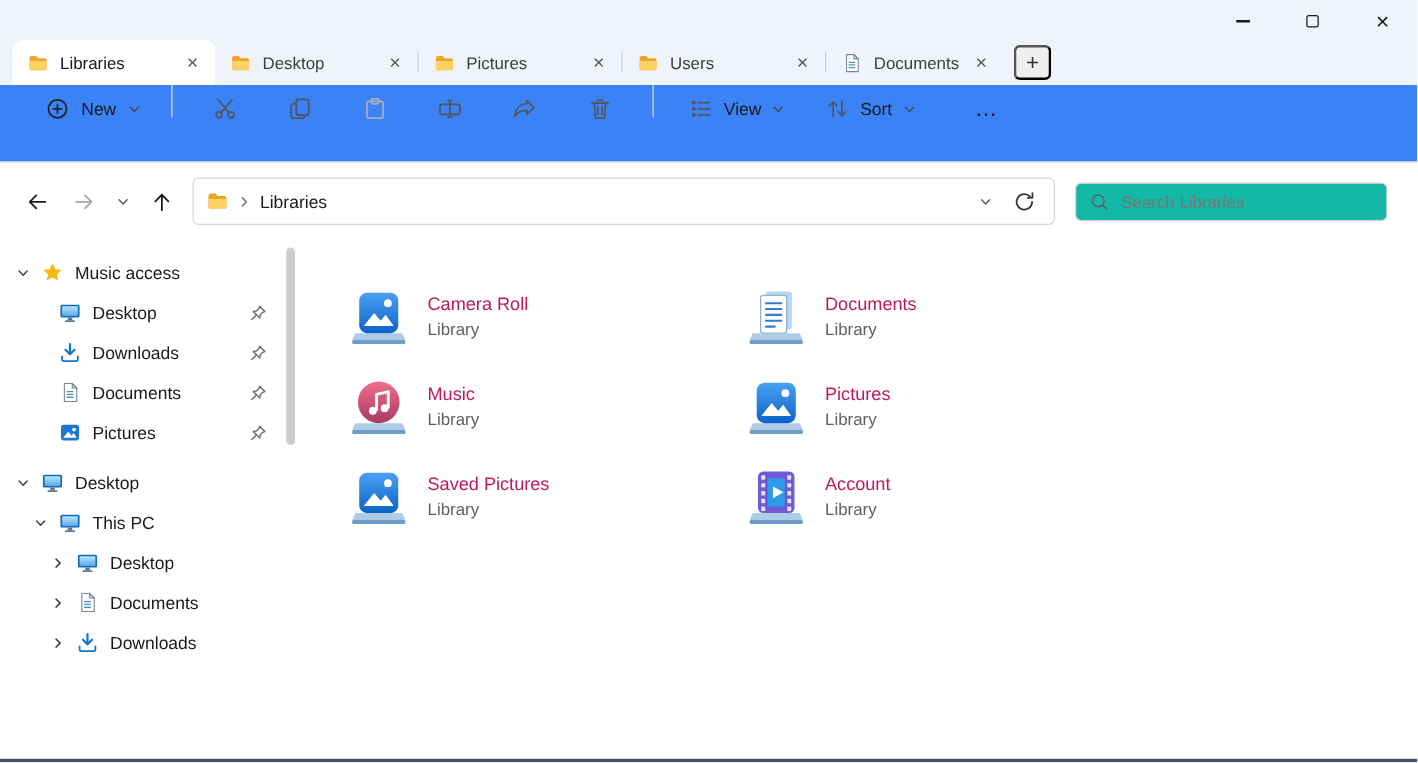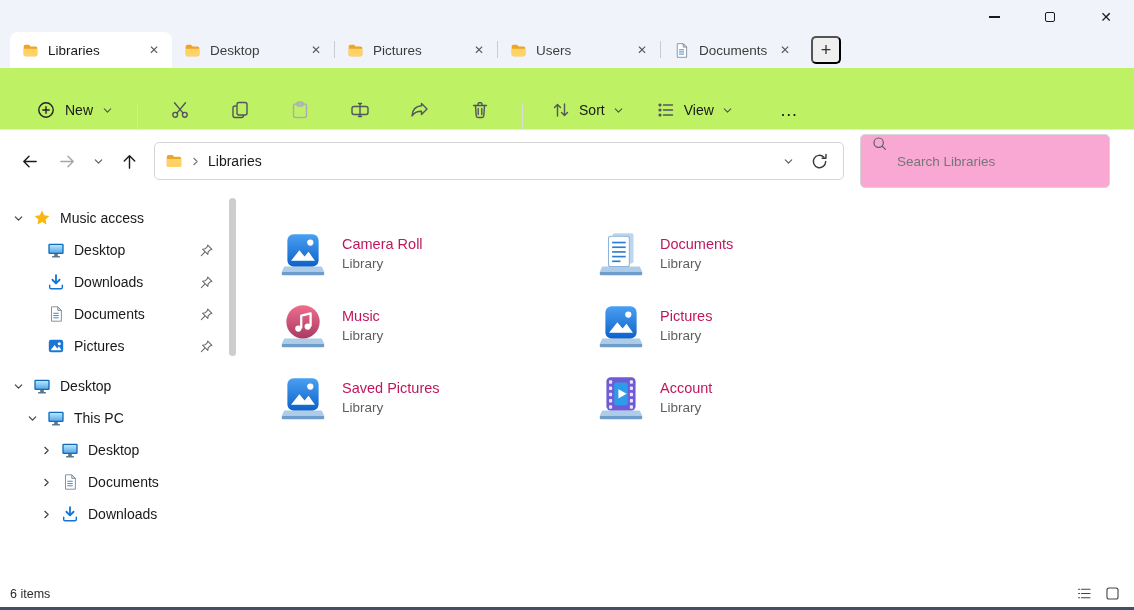--- a/index.html
+++ b/index.html
@@ -19,42 +19,42 @@
   .tab .tclose { width:20px; height:20px; display:flex; align-items:center; justify-content:center; font-size:12px; color:#5a5a5a; border-radius:4px; margin-left:6px; }
   .tab-sep { width:1px; height:17px; background:#c7ccd4; margin-bottom:10px; }
   .newtab-btn { width:30px; height:28px; margin:0 0 4px 8px; display:flex; align-items:center; justify-content:center; font-size:18px; color:#333; border-radius:5px; }
   .win-controls { position:absolute; top:0; right:0; display:flex; }
   .winctrl { width:56px; height:34px; display:flex; align-items:center; justify-content:center; }
   .min-shape { width:11px; height:1.4px; background:#1a1a1a; display:block; }
   .max-shape { width:10px; height:10px; border:1.2px solid #1a1a1a; border-radius:2px; display:block; }
   .winctrl.close-btn { font-size:14px; color:#1a1a1a; }
 
   
-  .toolbar { height:62px; background:#bef264; border-bottom:1px solid #e6e6e6; flex:0 0 auto; display:flex; align-items:flex-end; padding:0 0 0 24px; }
+  .toolbar { height:62px; background:#3b82f6; border-bottom:1px solid #e6e6e6; flex:0 0 auto; display:flex; align-items:flex-start; padding:0 0 0 24px; }
   .tb-new { display:flex; align-items:center; gap:9px; height:38px; padding:0 12px; border-radius:5px; font-size:14px; color:#191919; background:transparent; border:none; }
   .tb-sep { width:1px; height:26px; background:#dcdcdc; margin:0 12px; flex:0 0 auto; }
   .tb-iconbtn { width:44px; height:38px; display:flex; align-items:center; justify-content:center; border-radius:5px; margin:0 8px; background:transparent; border:none; }
   .tbi { width:20px; height:20px; display:block; }
   .tb-group { display:flex; align-items:center; gap:8px; height:38px; padding:0 12px; border-radius:5px; font-size:14px; color:#191919; background:transparent; border:none; margin:0 4px; }
   .tb-more { width:40px; height:38px; display:flex; align-items:center; justify-content:center; font-size:18px; color:#191919; border-radius:5px; margin-left:20px; background:transparent; border:none; }
   .dd { width:11px; height:11px; display:block; opacity:.85; }
 
   
   .navbar { height:62px; background:#fff; flex:0 0 auto; display:flex; align-items:center; padding-left:10px; }
   .nav-btn { width:38px; height:36px; display:flex; align-items:center; justify-content:center; border-radius:5px; background:transparent; border:none; }
   .nav-btn.small { width:24px; }
   .nvi { width:19px; height:19px; display:block; }
   .addressbar { flex:0 0 690px; height:38px; margin-left:6px; border:1px solid #d6d6d6; border-radius:5px; background:#fff; display:flex; align-items:center; padding:0 8px 0 10px; }
   .addressbar .aicon { width:18px; height:18px; flex:0 0 auto; }
   .addressbar .crumb-chev { width:11px; height:11px; margin:0 7px; opacity:.7; }
   .addressbar .crumb { font-size:14px; color:#191919; white-space:nowrap; }
   .addressbar .spacer { flex:1; }
   .addr-dd { width:30px; height:30px; display:flex; align-items:center; justify-content:center; border-radius:4px; background:transparent; border:none; }
   .addr-refresh { width:32px; height:30px; display:flex; align-items:center; justify-content:center; border-radius:4px; background:transparent; border:none; }
-  .searchbox { flex:0 0 250px; height:54px; margin-left:16px; border:1px solid #d6d6d6; border-radius:5px; display:flex; padding:0 10px; gap:9px; background:#f9a8d4; }
+  .searchbox { flex:0 0 250px; height:31px; margin-left:16px; border:1px solid #d6d6d6; border-radius:5px; display:flex; align-items:center; padding:0 10px; gap:9px; background:#14b8a6; }
   .searchbox svg { flex:0 0 auto; }
   .searchbox input { border:none; outline:none; flex:1; min-width:0; font-size:13.5px; font-family:"Liberation Sans",sans-serif; color:#191919; background:transparent; }
   .searchbox input::placeholder { color:#767676; }
 
   
   .bodyarea { flex:1; min-height:0; display:flex; background:#fff; }
   .sidebar { flex:0 0 226px; padding-top:10px; overflow:hidden; }
   .side-row { height:32px; display:flex; align-items:center; font-size:14px; color:#191919; }
   .side-row.sect-gap { margin-top:8px; }
   .lvl0 { padding-left:10px; }
@@ -326,40 +326,40 @@
             <path d="M3.5 5.5h13"></path>
             <path d="M8 5.5V4a1.2 1.2 0 0 1 1.2-1.2h1.6A1.2 1.2 0 0 1 12 4v1.5"></path>
             <path d="M5.5 5.5l.7 10.3a1.8 1.8 0 0 0 1.8 1.7h4a1.8 1.8 0 0 0 1.8-1.7l.7-10.3"></path>
             <path d="M8.2 8.5v6M11.8 8.5v6"></path>
           </g>
         </svg>
     </button>
     <div class="tb-sep"></div>
     <button class="tb-group">
       <svg class="tbi" viewBox="0 0 20 20">
-          <g fill="none" stroke="#50555e" stroke-width="1.4" stroke-linecap="round" stroke-linejoin="round">
-            <path d="M6.5 16V4.5M3.5 7.5l3-3 3 3"></path>
-            <path d="M13.5 4v11.5M10.5 12.5l3 3 3-3"></path>
-          </g>
-        </svg>
-      <span>Sort</span>
-      <svg class="dd">
-          <use href="#chev-down"></use>
-        </svg>
-    </button>
-    <button class="tb-group">
-      <svg class="tbi" viewBox="0 0 20 20">
           <g stroke="#50555e" stroke-width="1.4" stroke-linecap="round" fill="#50555e">
             <circle cx="4" cy="5" r="0.9"></circle>
             <circle cx="4" cy="10" r="0.9"></circle>
             <circle cx="4" cy="15" r="0.9"></circle>
             <path d="M7.5 5h9M7.5 10h9M7.5 15h9" fill="none"></path>
           </g>
         </svg>
       <span>View</span>
+      <svg class="dd">
+          <use href="#chev-down"></use>
+        </svg>
+    </button>
+    <button class="tb-group">
+      <svg class="tbi" viewBox="0 0 20 20">
+          <g fill="none" stroke="#50555e" stroke-width="1.4" stroke-linecap="round" stroke-linejoin="round">
+            <path d="M6.5 16V4.5M3.5 7.5l3-3 3 3"></path>
+            <path d="M13.5 4v11.5M10.5 12.5l3 3 3-3"></path>
+          </g>
+        </svg>
+      <span>Sort</span>
       <svg class="dd">
           <use href="#chev-down"></use>
         </svg>
     </button>
     <button class="tb-more">…</button>
   </div>
 
   <div class="navbar">
     <button class="nav-btn">
       <svg class="nvi" viewBox="0 0 20 20">
@@ -580,31 +580,14 @@
             <use href="#lib-videos"></use>
           </svg>
         <div class="tile-text">
           <div class="tile-name">Account</div>
           <div class="tile-type">Library</div>
         </div>
       </div>
     </main>
   </div>
 
-  <div class="statusbar">
-    <span>6 items</span>
-    <span class="sb-spacer"></span>
-    <button class="sb-viewbtn">
-      <svg viewBox="0 0 20 20">
-          <g stroke="#444" stroke-width="1.3" fill="none" stroke-linecap="round">
-            <path d="M6.5 5h10M6.5 10h10M6.5 15h10"></path>
-            <path d="M3 5h1.3M3 10h1.3M3 15h1.3"></path>
-          </g>
-        </svg>
-    </button>
-    <button class="sb-viewbtn">
-      <svg viewBox="0 0 20 20">
-          <rect x="3.5" y="3.5" width="13" height="13" rx="2.5" fill="none" stroke="#444" stroke-width="1.3"></rect>
-        </svg>
-    </button>
-  </div>
   <div class="window-edge"></div>
 </div>
 
 </body></html>

